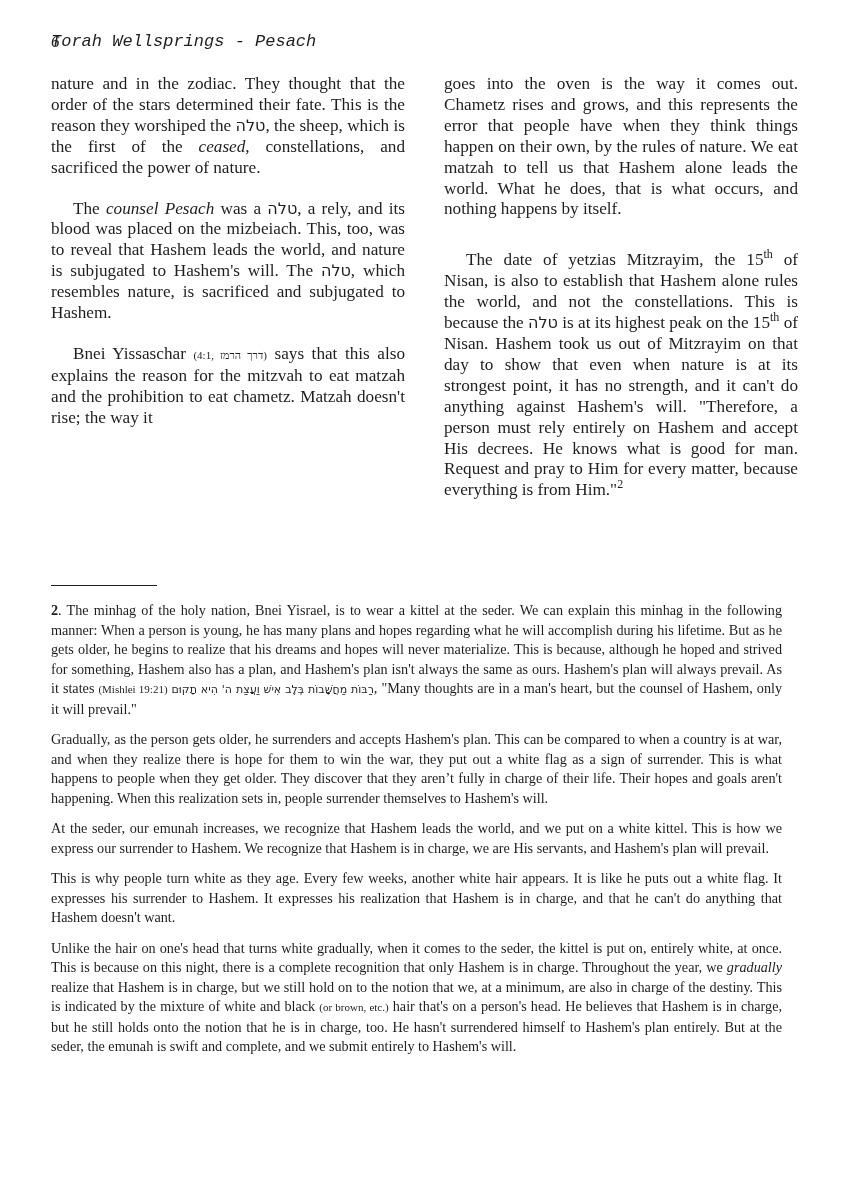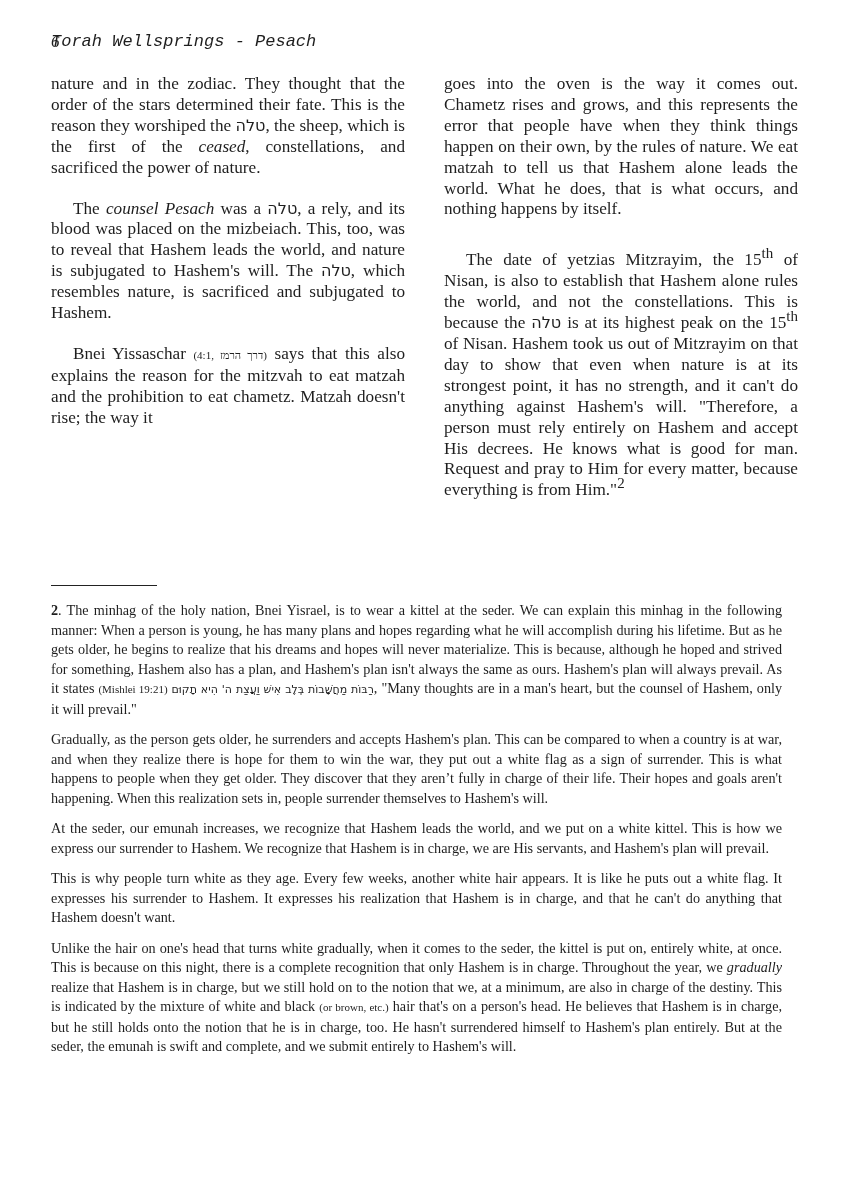--- a/index.html
+++ b/index.html
@@ -21,21 +21,21 @@
   .col {
     width: 354px; font-family: "Liberation Serif", serif;
     font-size: 17.2px; line-height: 20.9px; text-align: justify;
   }
   .col p { margin: 0 0 20px 0; text-indent: 0; }
   .col p.indent { text-indent: 22px; }
   .col p.gap-top { margin-top: 10px; }
   .col-right p.gap-top { margin-top: 30px; }
   .hebrew { font-family: "DejaVu Sans", sans-serif; font-size: 16px; direction: rtl; unicode-bidi: embed; }
   .small { font-size: 11px; }
-  sup { font-size: 15px; line-height: 0; vertical-align: super; }
+  sup { font-size: 12px; line-height: 0; vertical-align: super; }
   .footnote-rule {
     position: absolute; top: 585px; left: 51px; width: 106px; height: 0;
     border-top: 1.3px solid #222;
   }
   .footnotes {
     position: absolute; top: 601px; left: 51px; width: 747px;
     font-family: "Liberation Serif", serif; font-size: 14.2px; line-height: 19.5px;
     text-align: justify;
   }
   .footnotes p { margin: 0 16px 11px 0; }

